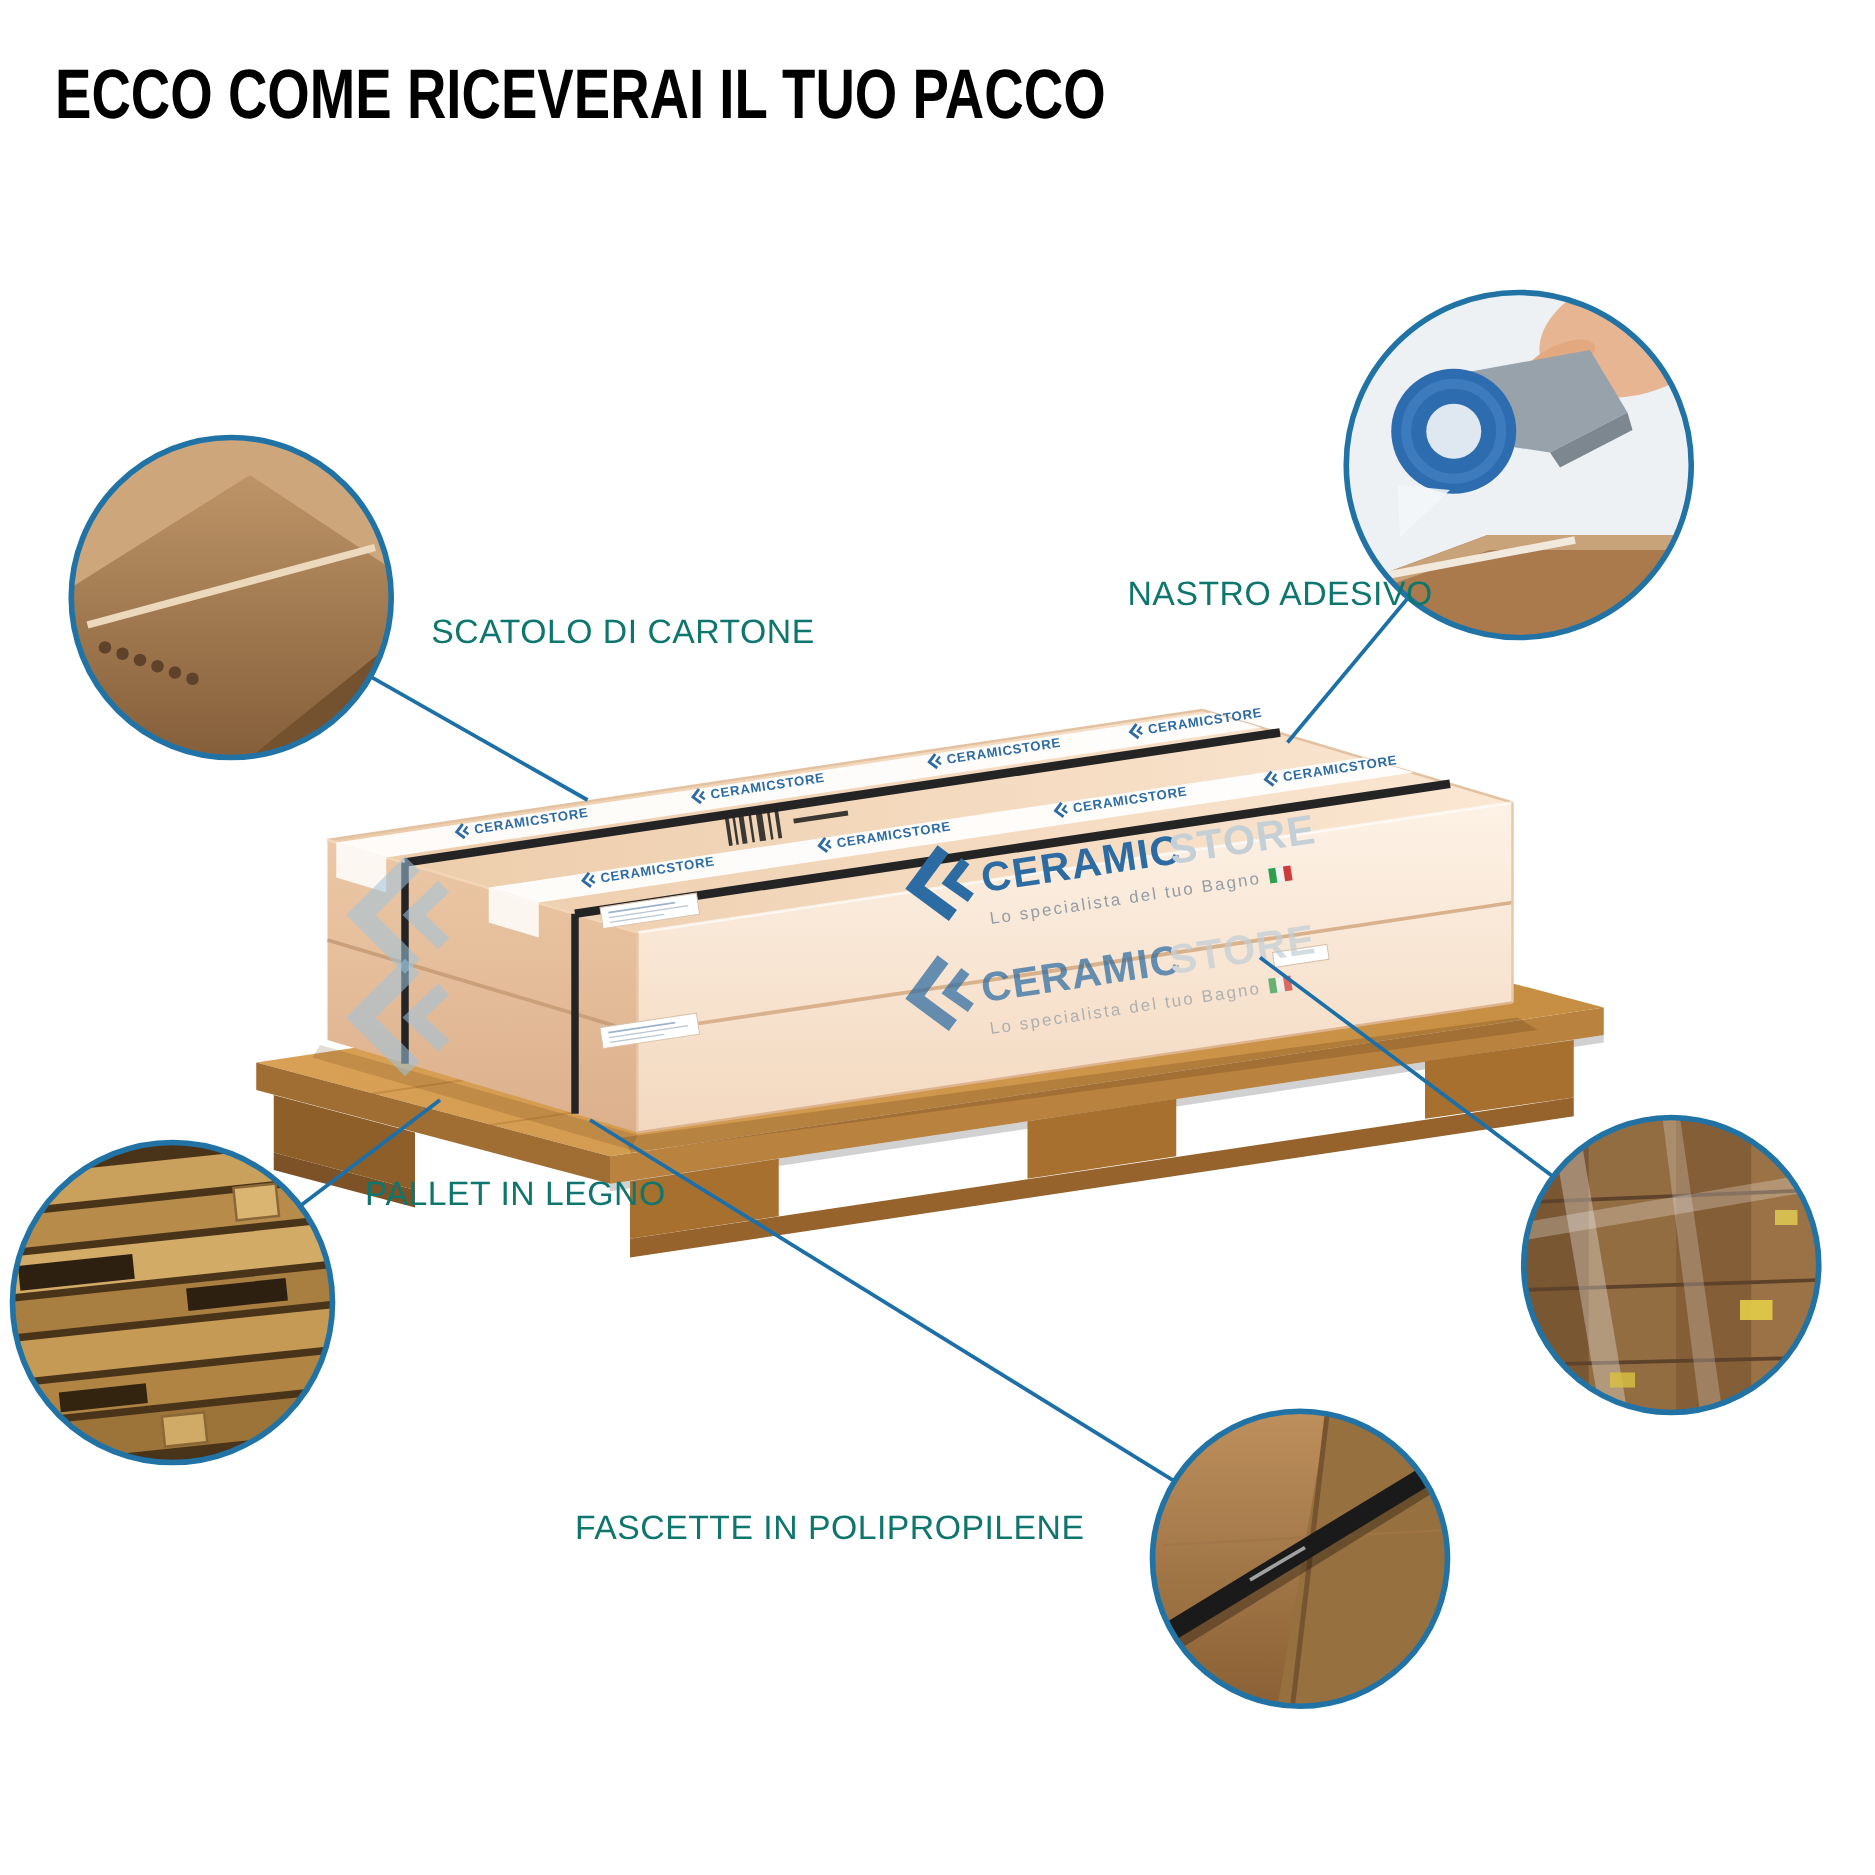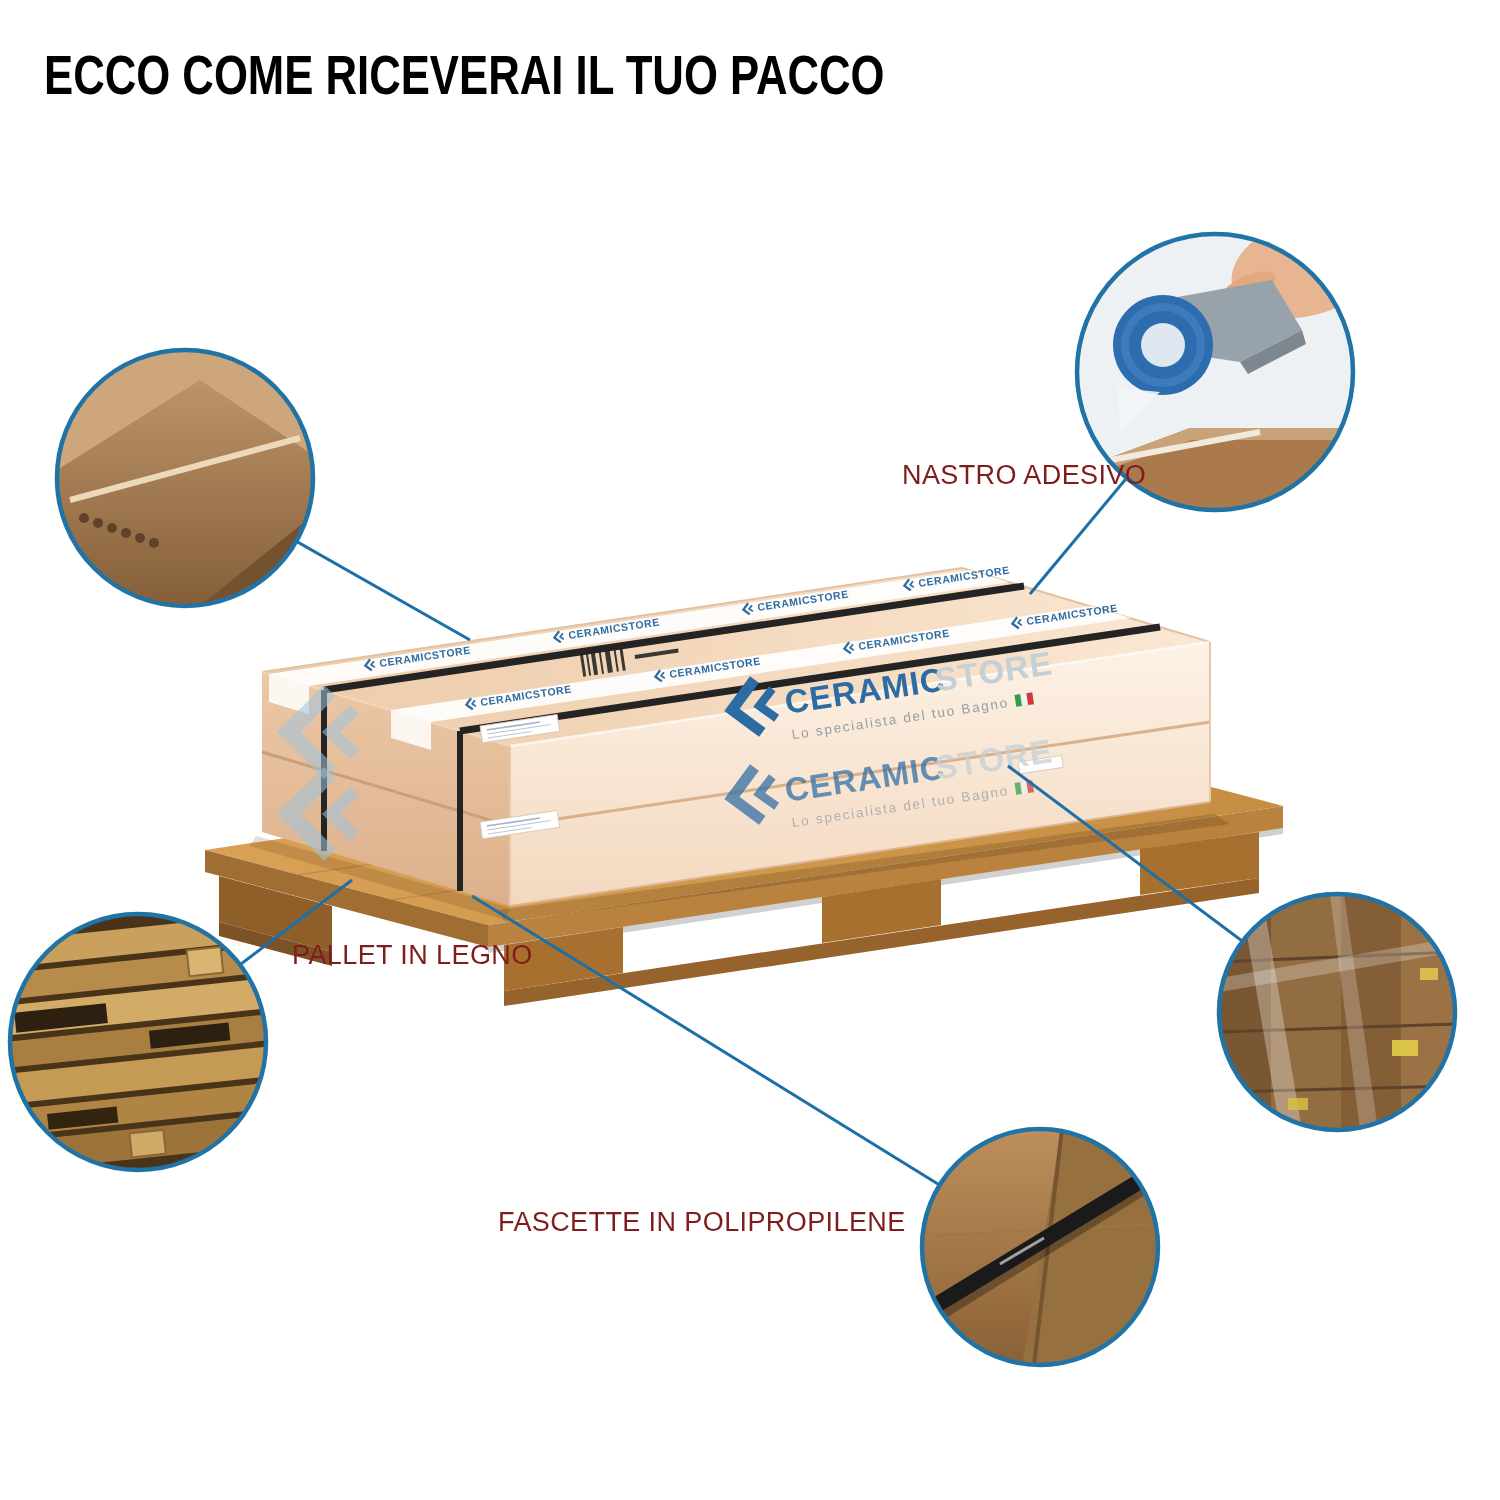--- a/index.html
+++ b/index.html
@@ -7,28 +7,28 @@
     position:relative; width:1500px; height:1500px; background:#ffffff;
     font-family:"Liberation Sans", sans-serif; overflow:hidden;
   }
   #title {
     position:absolute; left:44px; top:42px;
     font-size:56px; font-weight:700; color:#000;
     transform:scaleX(0.78); transform-origin:left top;
     white-space:nowrap; letter-spacing:0px;
   }
   .callout-label {
-    position:absolute; font-size:27px; color:#7f1d1d;
+    position:absolute; font-size:27px; color:#0f766e;
     letter-spacing:0.4px; white-space:nowrap;
   }
   #lbl-cardboard { left:345px; top:490px; }
   #lbl-tape     { left:902px;  top:460px; }
   #lbl-film     { left:948px;  top:937px; }
   #lbl-pallet   { left:292px;  top:940px; }
-  #lbl-straps   { left:498px;  top:1207px; }
+  #lbl-straps   { left:460px;  top:1207px; }
   svg { position:absolute; left:0; top:0; }
 </style>
 </head>
 <body>
 
 <div id="canvas">
 
   <svg width="1500" height="1500" viewBox="0 0 1500 1500">
     <defs>
       <linearGradient id="gTop" x1="0" y1="0" x2="1" y2="0">
@@ -307,17 +307,18 @@
       <line x1="930" y1="1236" x2="1158" y2="1224" stroke="#a1764a" stroke-width="2" opacity="0.7"></line>
       <line x1="925" y1="1318" x2="1155" y2="1176" stroke="rgba(0,0,0,0.30)" stroke-width="22"></line>
       <line x1="925" y1="1312" x2="1155" y2="1172" stroke="#1a1a1a" stroke-width="16"></line>
       <line x1="1000" y1="1264" x2="1044" y2="1238" stroke="#cfcfcf" stroke-width="3" opacity="0.75"></line>
     </g>
     <circle cx="1040" cy="1247" r="118" fill="none" stroke="#2173a6" stroke-width="4.5"></circle>
   </svg>
 
   <div id="title">ECCO COME RICEVERAI IL TUO PACCO</div>
 
+  <div id="lbl-cardboard" class="callout-label">SCATOLO DI CARTONE</div>
   <div id="lbl-tape" class="callout-label">NASTRO ADESIVO</div>
   <div id="lbl-pallet" class="callout-label">PALLET IN LEGNO</div>
   <div id="lbl-straps" class="callout-label">FASCETTE IN POLIPROPILENE</div>
 
 </div>
 
 </body></html>

